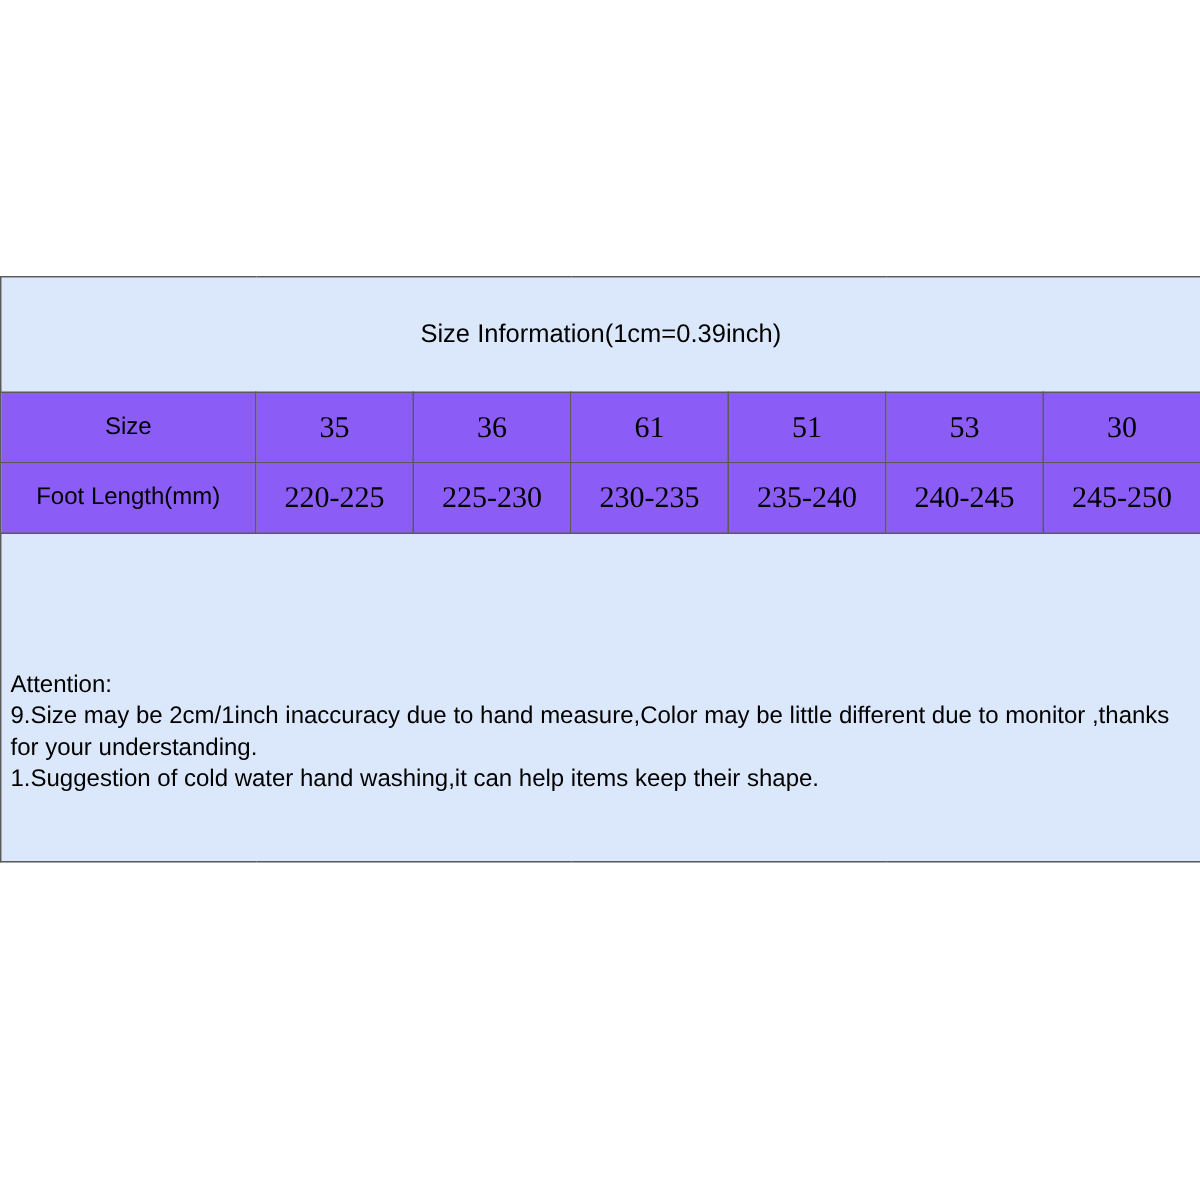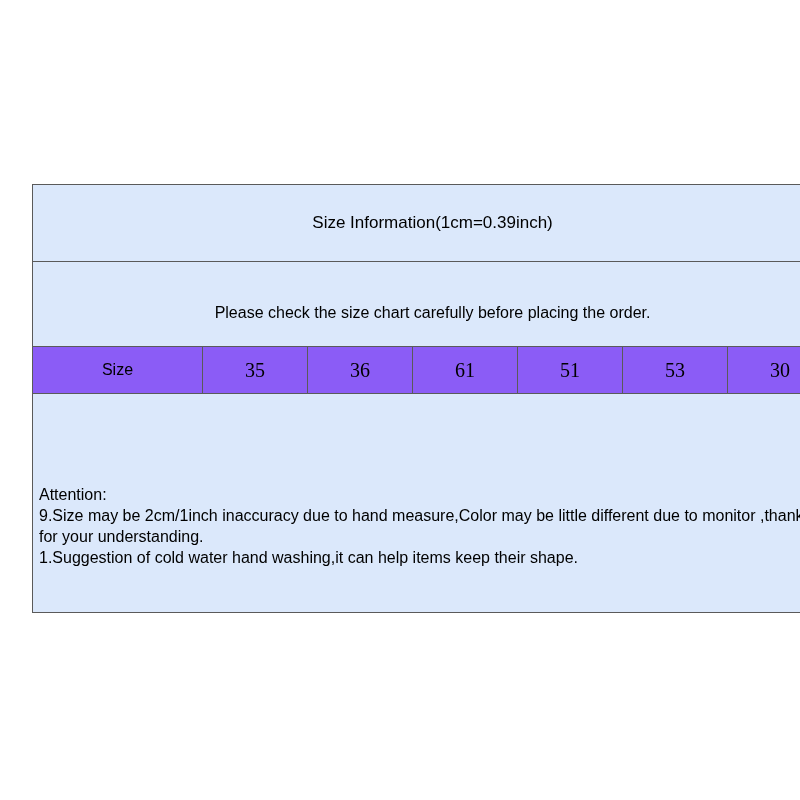--- a/index.html
+++ b/index.html
@@ -8,24 +8,23 @@
     background: #ffffff;
   }
   body {
     width: 800px;
     height: 800px;
     font-family: "Liberation Sans", sans-serif;
     color: #000000;
   }
   #size-chart-wrap {
     position: absolute;
-    left: 12px;
+    left: 0px;
     top: 184px;
     width: 656px;
-    padding-left: 20px;
   }
   table.size-table {
     width: 800px;
     border-collapse: collapse;
     table-layout: fixed;
   }
   table.size-table td {
     border: 1px solid #5a5a5a;
     padding: 0;
     vertical-align: middle;
@@ -90,32 +89,36 @@
       <col style="width:105px">
       <col style="width:105px">
       <col style="width:105px">
       <col style="width:105px">
     </colgroup>
     <tbody>
       <tr>
         <td class="band-blue title-cell" colspan="7">Size Information(1cm=0.39inch)</td>
       </tr>
       <tr>
-        <td class="band-blue subtitle-cell" colspan="7">
-          <span class="subtitle-inner">Please check the size chart carefully before placing the order.</span>
-        </td>
-      </tr>
-      <tr>
         <td class="band-green row-label">Size</td>
         <td class="band-green row-value">35</td>
         <td class="band-green row-value">36</td>
         <td class="band-green row-value">61</td>
         <td class="band-green row-value">51</td>
         <td class="band-green row-value">53</td>
         <td class="band-green row-value">30</td>
+      </tr>
+      <tr>
+        <td class="band-green row-label">Foot Length(mm)</td>
+        <td class="band-green row-value">220-225</td>
+        <td class="band-green row-value">225-230</td>
+        <td class="band-green row-value">230-235</td>
+        <td class="band-green row-value">235-240</td>
+        <td class="band-green row-value">240-245</td>
+        <td class="band-green row-value">245-250</td>
       </tr>
       <tr>
         <td class="band-blue notes-cell" colspan="7">
           <div class="notes-inner">
             <div>Attention:</div>
             <div>9.Size may be 2cm/1inch inaccuracy due to hand measure,Color may be little different due to monitor ,thanks for your understanding.</div>
             <div>1.Suggestion of cold water hand washing,it can help items keep their shape.</div>
           </div>
         </td>
       </tr>

